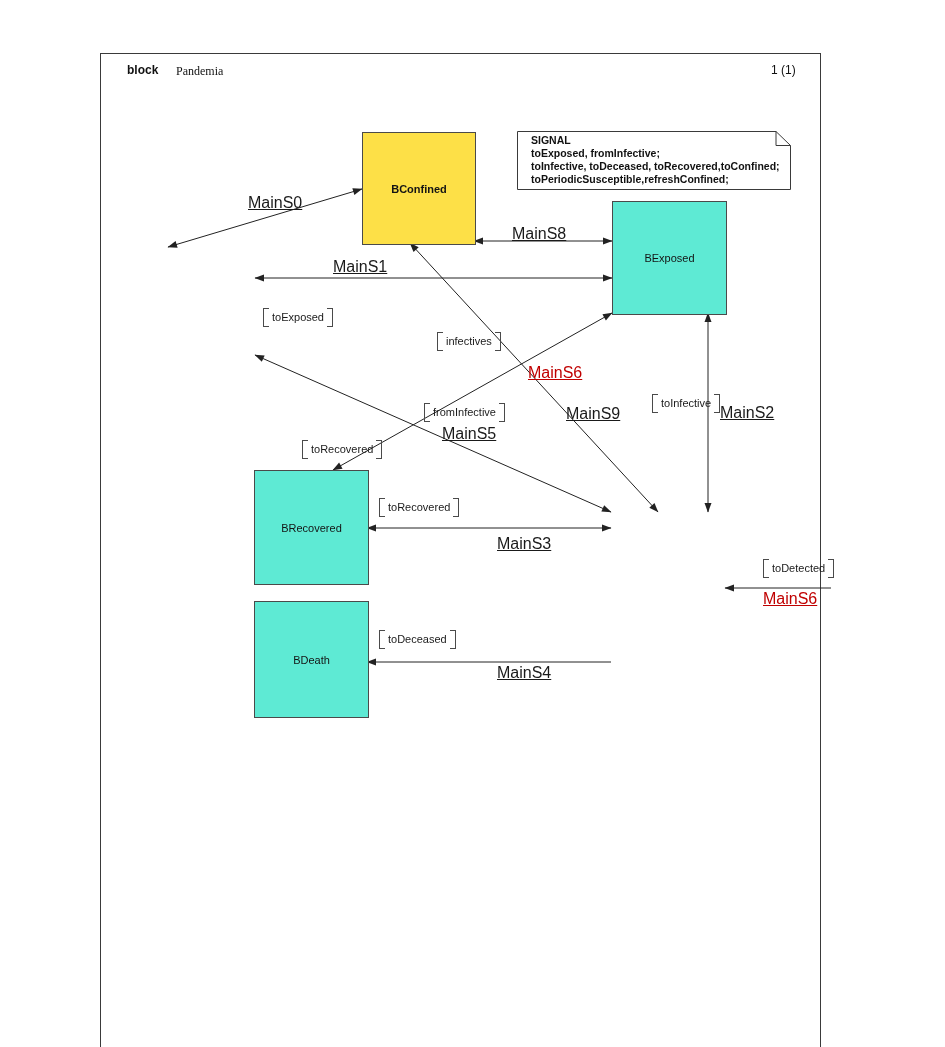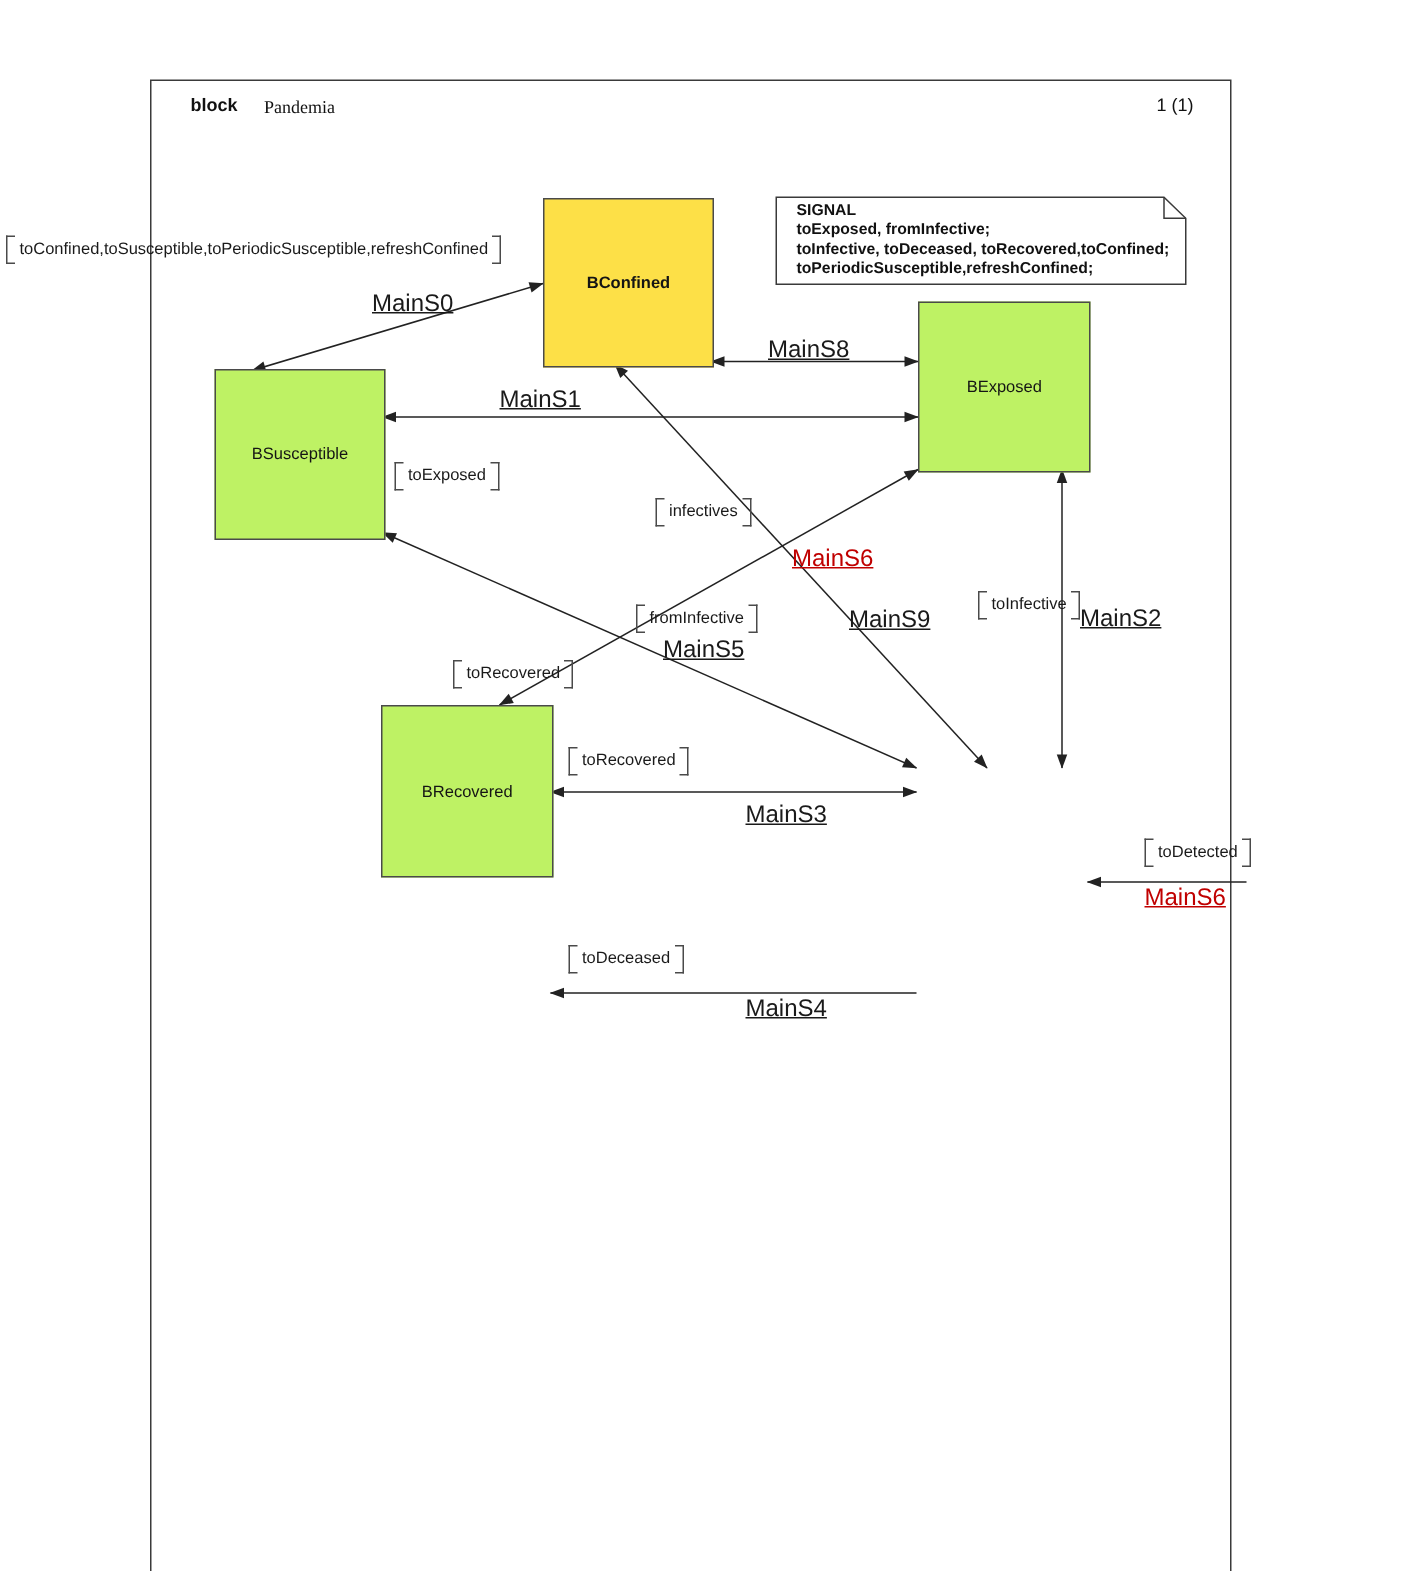--- a/index.html
+++ b/index.html
@@ -9,21 +9,21 @@
   .frame{position:absolute;left:100px;top:5px;width:719px;height:1039px;
          border:1px solid #3a3a3a;background:transparent;z-index:1;}
 
   .hdr-kind{position:absolute;left:127px;top:15px;font-size:12px;font-weight:bold;color:#111;z-index:5;}
   .hdr-name{position:absolute;left:176px;top:16px;font-size:12px;color:#111;z-index:5;font-family:Liberation Serif, serif;}
   .hdr-page{position:absolute;left:771px;top:15px;font-size:12px;color:#111;z-index:5;}
 
   svg.layer{position:absolute;left:0;top:0;z-index:2;}
   line.ch{stroke:#222222;stroke-width:1;}
 
-  .block{position:absolute;border:1px solid #4a4a4a;background:#bef264;
+  .block{position:absolute;border:1px solid #4a4a4a;background:#5eead4;
          display:flex;align-items:center;justify-content:center;
          font-size:11px;color:#141414;z-index:3;text-align:center;}
   .block.filled{background:#fde047;font-weight:bold;}
 
   .chname{position:absolute;font-size:16px;color:#1a1a1a;white-space:nowrap;z-index:4;text-decoration:underline;}
   .chname.red{color:#c00000;}
 
   .siglist{position:absolute;font-size:11px;color:#1a1a1a;line-height:15px;
            padding:2px 9px;white-space:nowrap;z-index:4;}
   .siglist::before,.siglist::after{content:"";position:absolute;top:0;bottom:0;width:5px;}
@@ -84,39 +84,38 @@
     <div>toInfective, toDeceased, toRecovered,toConfined;</div>
     <div>toPeriodicSusceptible,refreshConfined;</div>
   </div>
 
   <div class="block filled" style="left:362px;top:84px;width:112px;height:111px">
     <span>BConfined</span>
   </div>
   <div class="block" style="left:612px;top:153px;width:113px;height:112px">
     <span>BExposed</span>
   </div>
-  <div class="block" style="left:143px;top:198px;width:112px;height:112px">
-    <span>BSusceptible</span>
-  </div>
   <div class="block" style="left:254px;top:422px;width:113px;height:113px">
     <span>BRecovered</span>
+  </div>
+  <div class="block" style="left:254px;top:553px;width:113px;height:115px">
+    <span>BDeath</span>
   </div>
 
   <div class="chname" style="left:248px;top:146px">MainS0</div>
   <div class="chname" style="left:333px;top:210px">MainS1</div>
   <div class="chname" style="left:512px;top:177px">MainS8</div>
   <div class="chname red" style="left:528px;top:316px">MainS6</div>
   <div class="chname" style="left:566px;top:357px">MainS9</div>
   <div class="chname" style="left:442px;top:377px">MainS5</div>
   <div class="chname" style="left:720px;top:356px">MainS2</div>
   <div class="chname" style="left:497px;top:487px">MainS3</div>
   <div class="chname" style="left:497px;top:616px">MainS4</div>
   <div class="chname red" style="left:763px;top:542px">MainS6</div>
 
-  <div class="siglist" style="left:4px;top:109px">toConfined,toSusceptible,toPeriodicSusceptible,refreshConfined</div>
   <div class="siglist" style="left:263px;top:260px">toExposed</div>
   <div class="siglist" style="left:437px;top:284px">infectives</div>
   <div class="siglist" style="left:424px;top:355px">fromInfective</div>
   <div class="siglist" style="left:652px;top:346px">toInfective</div>
   <div class="siglist" style="left:302px;top:392px">toRecovered</div>
   <div class="siglist" style="left:379px;top:450px">toRecovered</div>
   <div class="siglist" style="left:379px;top:582px">toDeceased</div>
   <div class="siglist" style="left:763px;top:511px">toDetected</div>
 
 </div>

